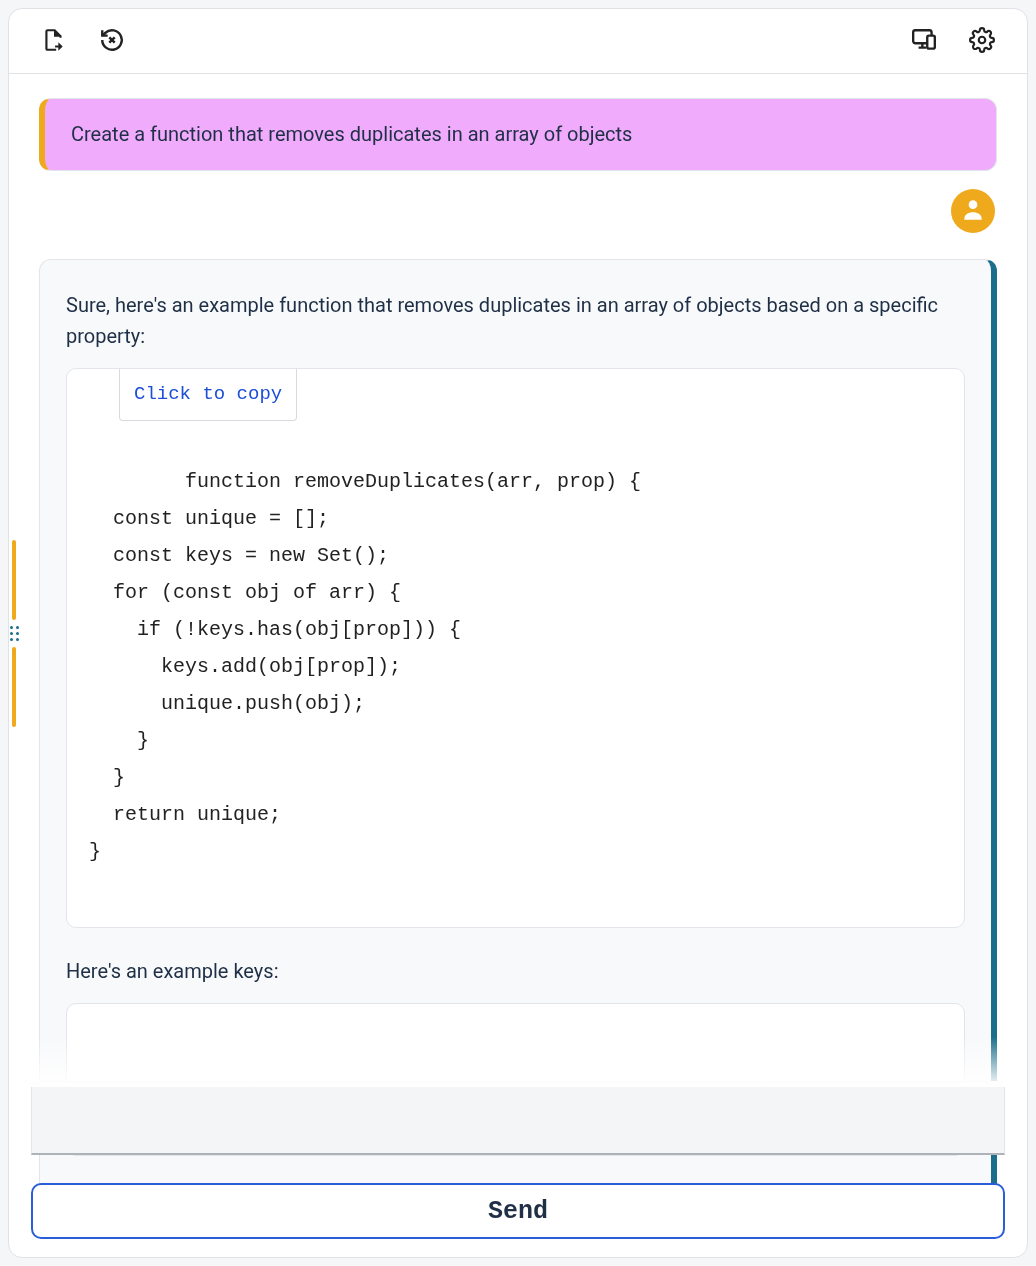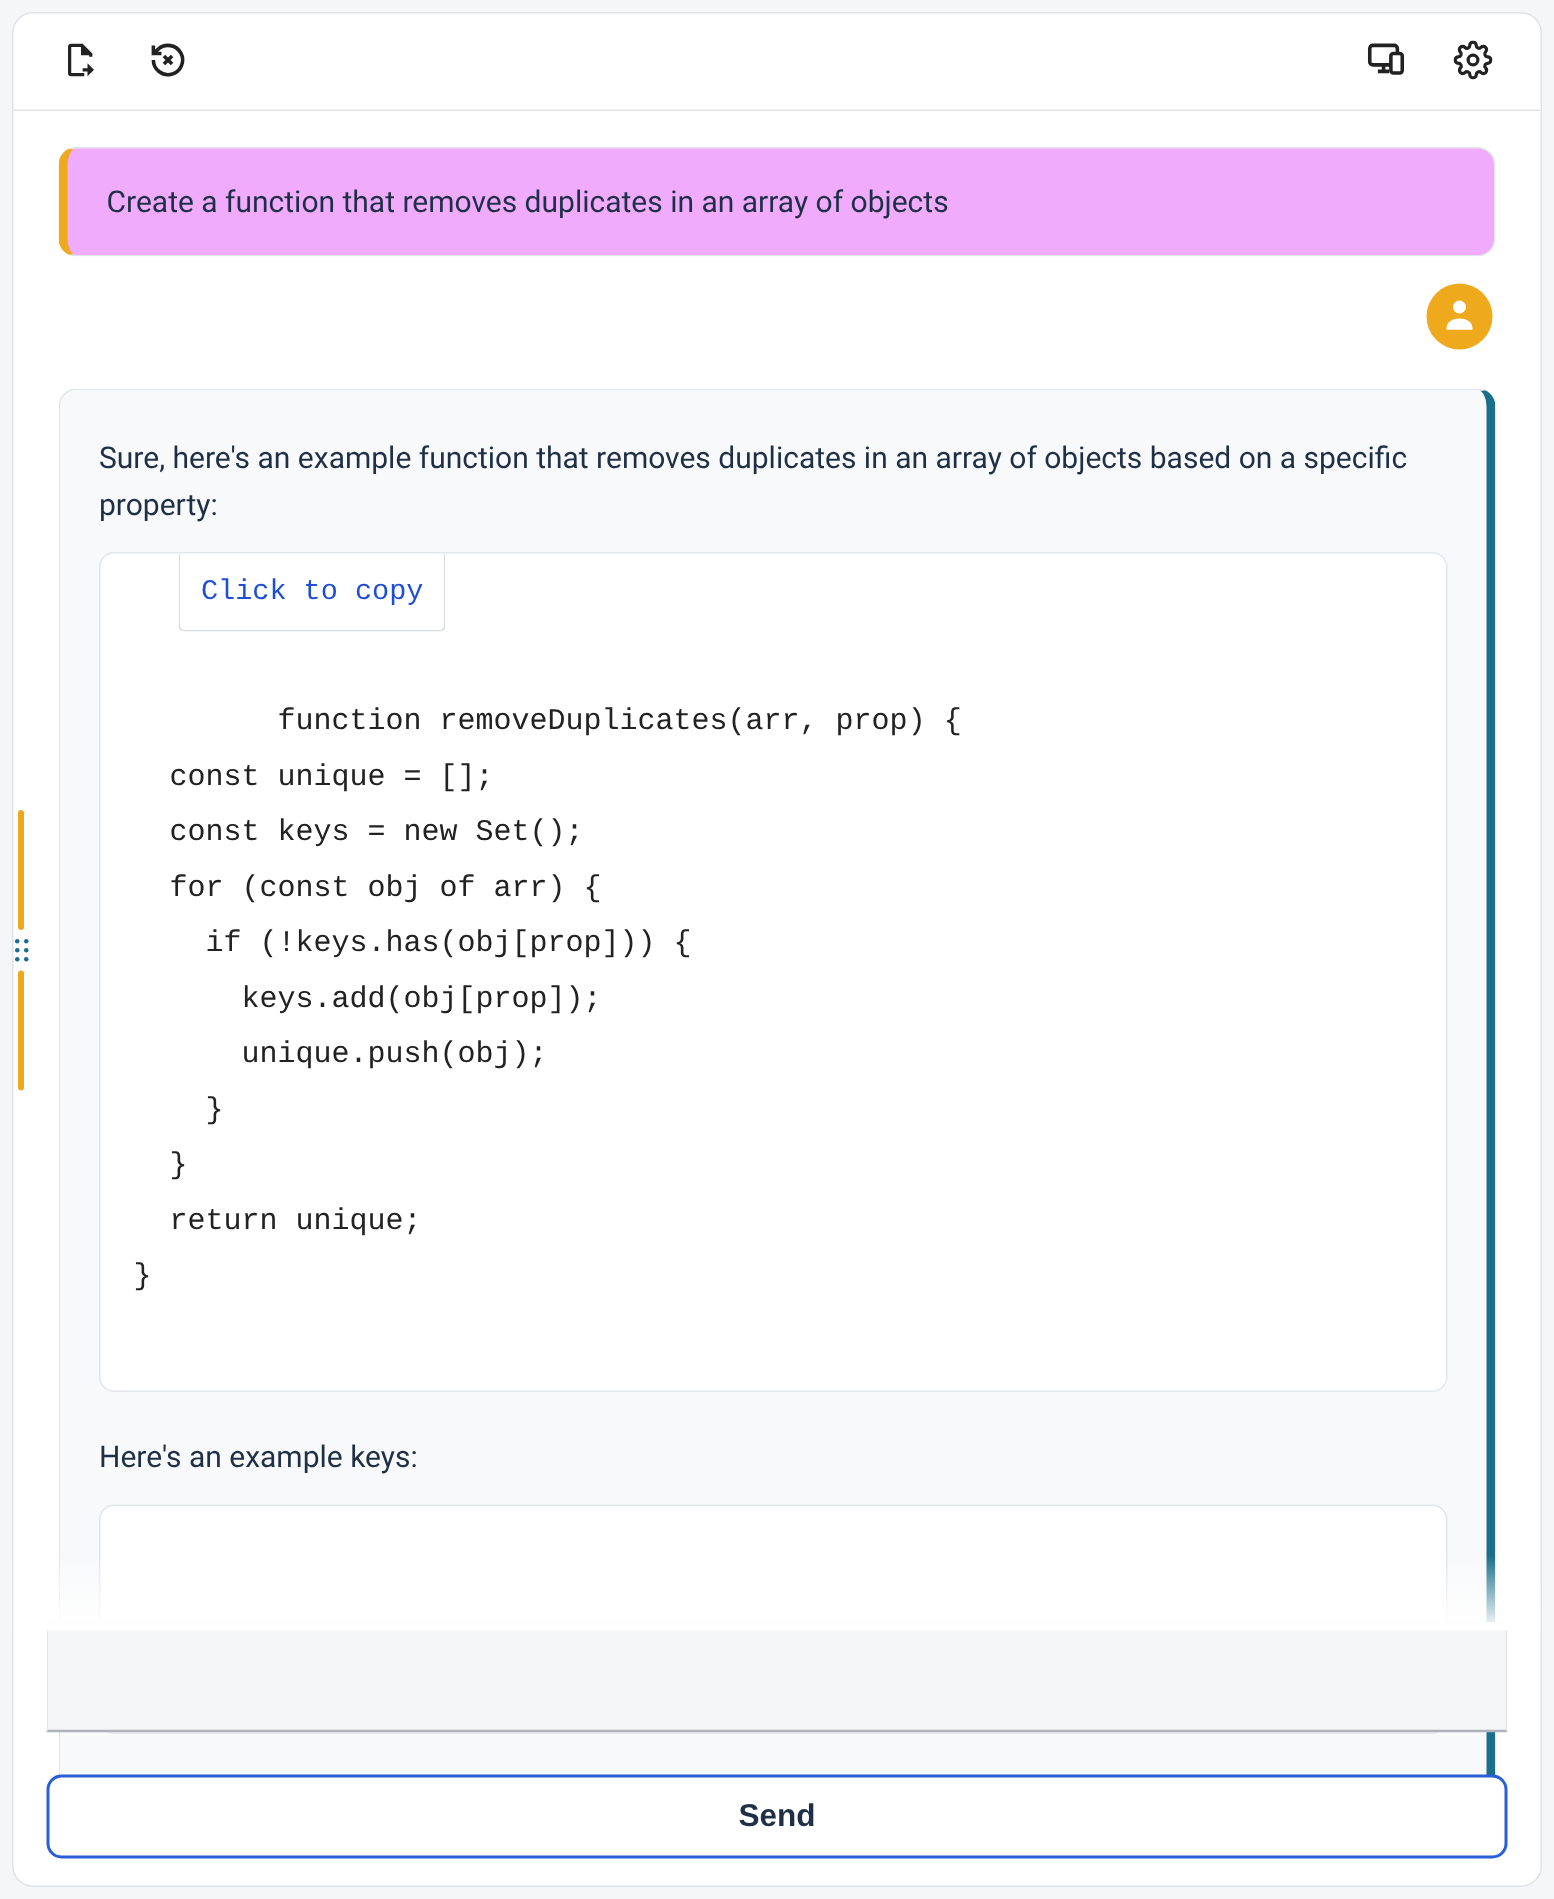--- a/index.html
+++ b/index.html
@@ -136,24 +136,25 @@
     border-radius: 6px 6px 0 0;
     height: 74px;
   }
   .send-btn {
     margin-top: 28px;
     width: 100%;
     height: 56px;
     background: #ffffff;
     border: 2.5px solid #2a5ed8;
     border-radius: 10px;
-    font-size: 21px;
+    font-size: 25px;
     font-weight: 600;
     color: #1f3046;
     cursor: pointer;
+    font-family: Liberation Mono, monospace;
   }
   .fade-overlay {
     position: absolute;
     left: 0; right: 0; bottom: 170px;
     height: 50px;
     background: linear-gradient(to bottom, rgba(255,255,255,0), #ffffff);
     pointer-events: none;
     z-index: 5;
   }
 </style>

